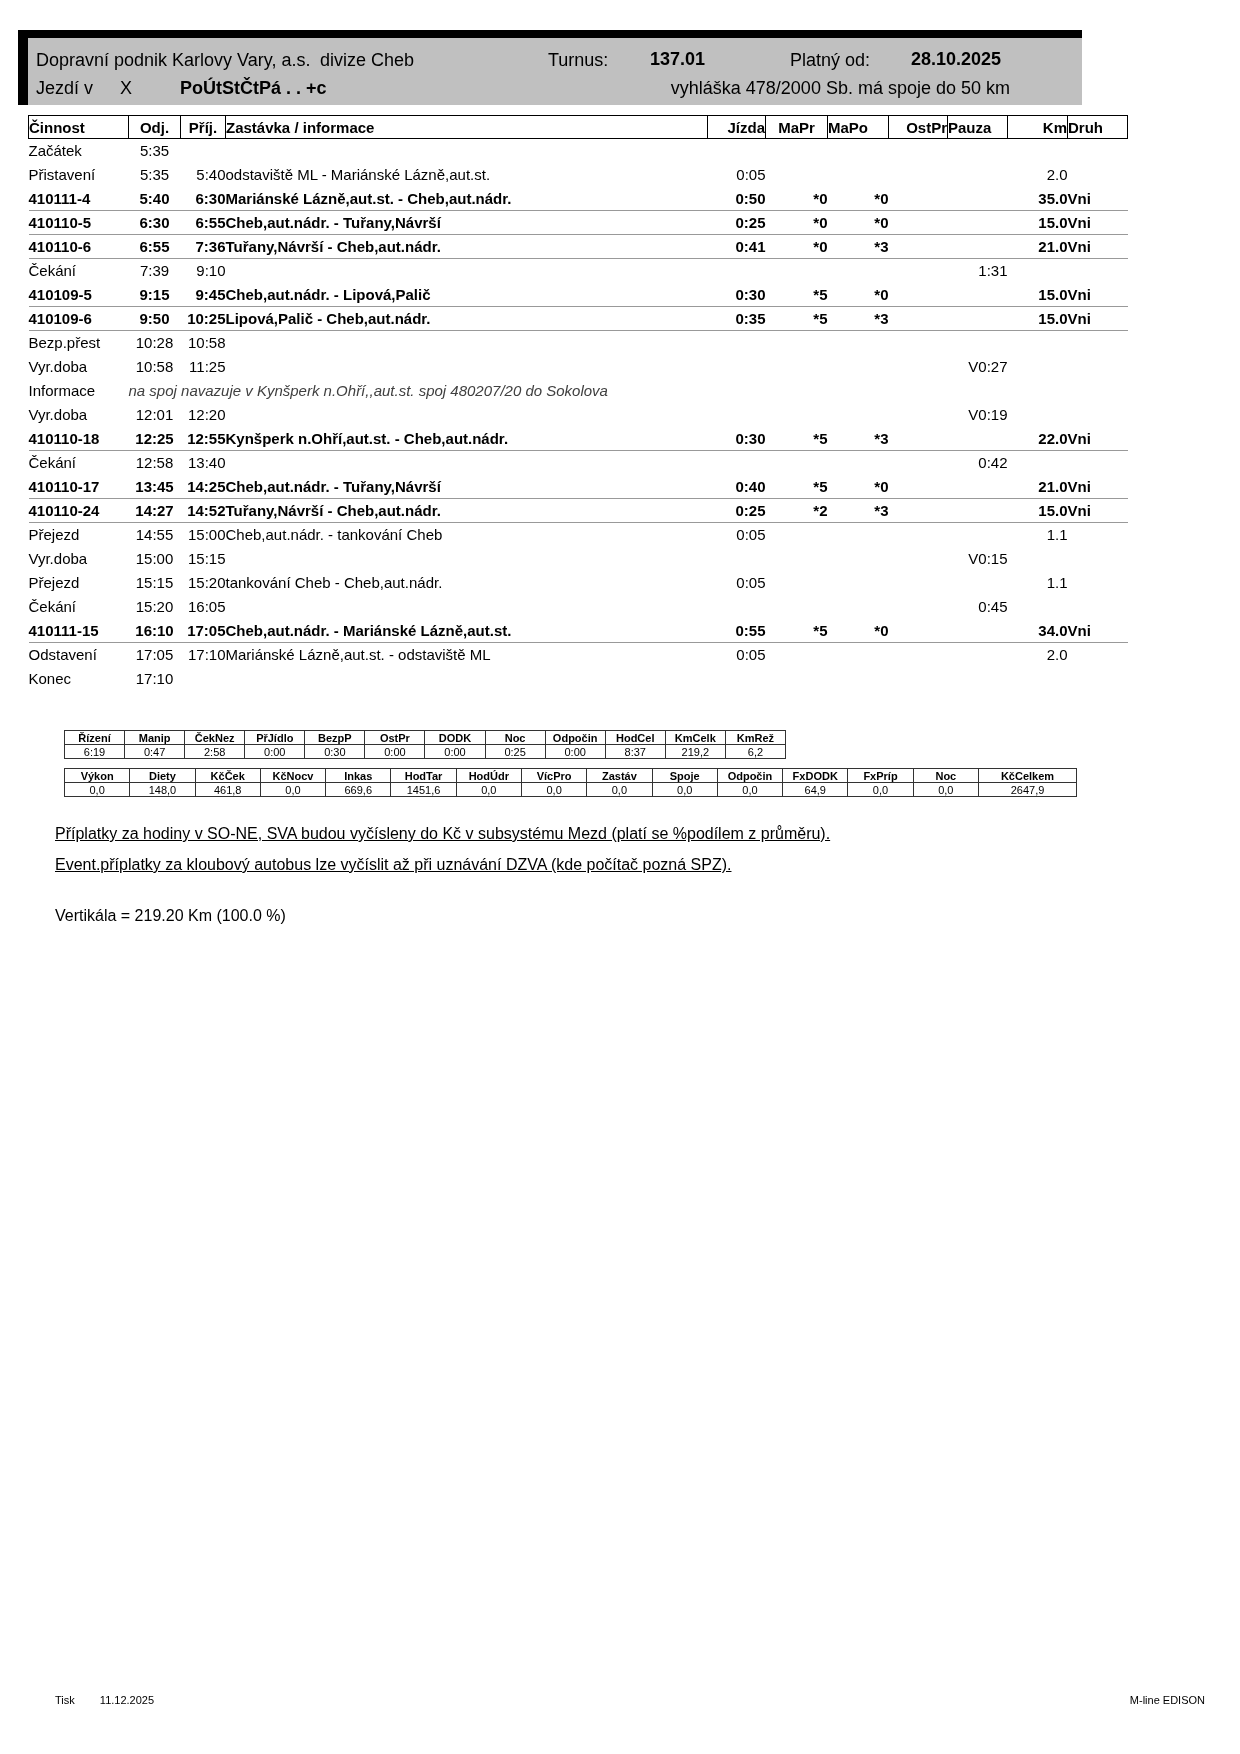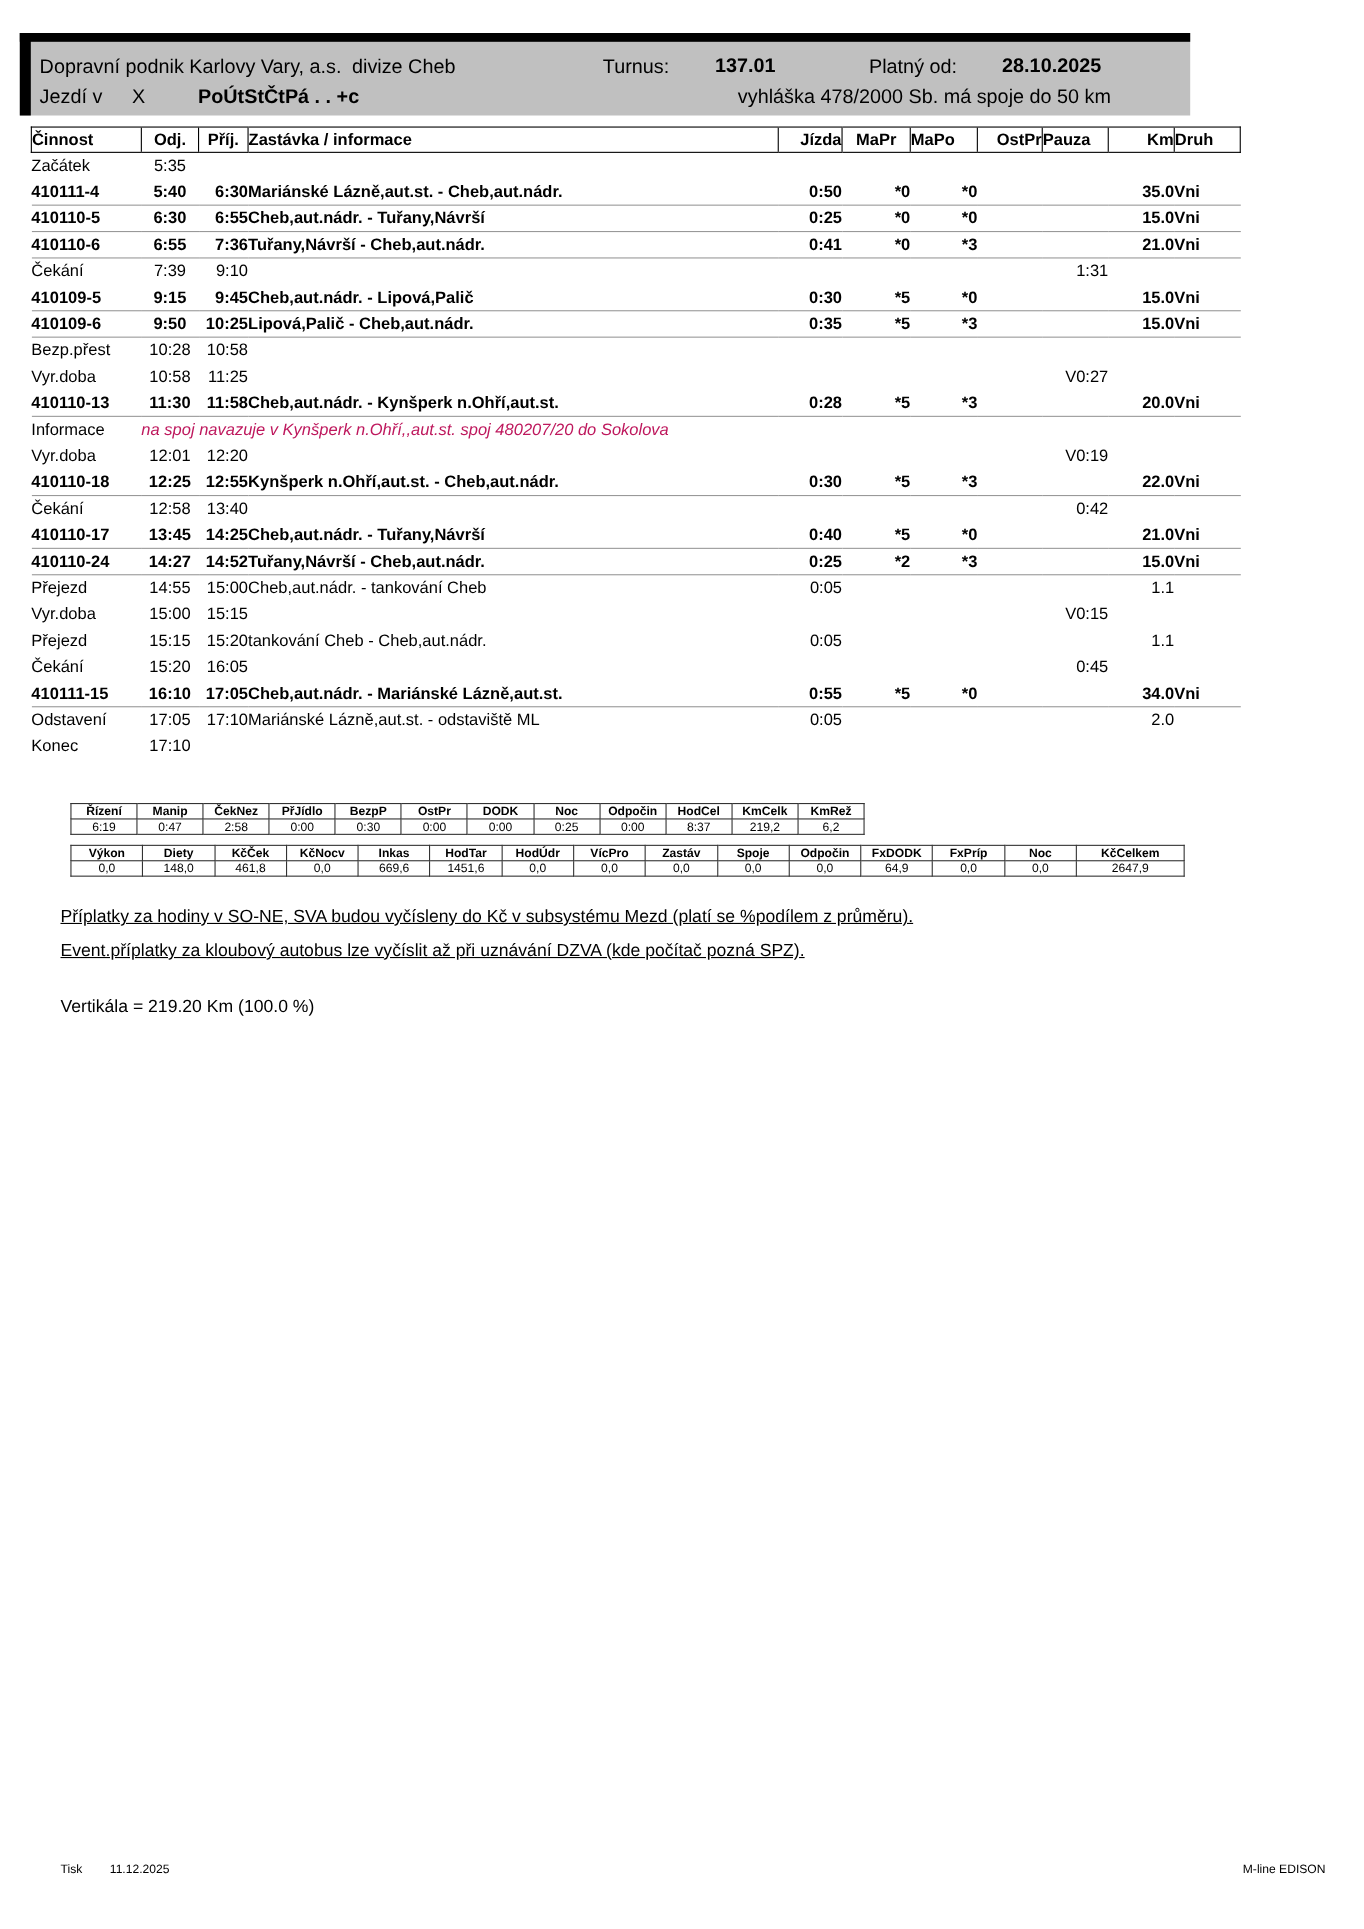--- a/index.html
+++ b/index.html
@@ -45,21 +45,21 @@
   td.c10{text-align:left;padding-left:10px;}
   th.c0{text-align:left;padding-left:2px;}
   th.c1,th.c2,th.c5{text-align:center;}
   th.c3{text-align:left;padding-left:7px;}
   th.c4{text-align:right;padding-right:3px;}
   th.c6{text-align:left;padding-left:4px;}
   th.c7{text-align:right;padding-right:4px;}
   th.c8{text-align:left;padding-left:4px;}
   th.c9{text-align:right;padding-right:6px;}
   th.c10{text-align:left;padding-left:8px;}
-  td.red-note{color:#be185d;font-style:italic;text-align:left;padding-left:7px;font-weight:normal;}
+  td.red-note{color:#404040;font-style:italic;text-align:left;padding-left:7px;font-weight:normal;}
 
   
   .sumtab{position:absolute;border-collapse:collapse;table-layout:fixed;font-size:11px;margin-left:36px;}
   .sumtab th,.sumtab td{border:1px solid #333;height:13px;text-align:center;
                         padding:0 2px;white-space:nowrap;overflow:hidden;}
   .sumtab th{font-weight:bold;}
   #sum1{left:28px;top:730px;width:722px;}
   #sum2{left:28px;top:768px;width:1013px;}
   #sum2 th:last-child{width:93px;}
 
@@ -127,20 +127,33 @@
           <td class="c2"></td>
           <td class="c3"></td>
           <td class="c4"></td>
           <td class="c5"></td>
           <td class="c6"></td>
           <td class="c7"></td>
           <td class="c8"></td>
           <td class="c9"></td>
           <td class="c10"></td>
         </tr>
+        <tr>
+          <td class="c0">Přistavení</td>
+          <td class="c1">5:35</td>
+          <td class="c2">5:40</td>
+          <td class="c3">odstaviště ML - Mariánské Lázně,aut.st.</td>
+          <td class="c4">0:05</td>
+          <td class="c5"></td>
+          <td class="c6"></td>
+          <td class="c7"></td>
+          <td class="c8"></td>
+          <td class="c9">2.0</td>
+          <td class="c10"></td>
+        </tr>
         <tr class="bold sep">
           <td class="c0">410111-4</td>
           <td class="c1">5:40</td>
           <td class="c2">6:30</td>
           <td class="c3">Mariánské Lázně,aut.st. - Cheb,aut.nádr.</td>
           <td class="c4">0:50</td>
           <td class="c5">*0</td>
           <td class="c6">*0</td>
           <td class="c7"></td>
           <td class="c8"></td>
@@ -230,33 +243,20 @@
           <td class="c1">10:58</td>
           <td class="c2">11:25</td>
           <td class="c3"></td>
           <td class="c4"></td>
           <td class="c5"></td>
           <td class="c6"></td>
           <td class="c7"></td>
           <td class="c8">V0:27</td>
           <td class="c9"></td>
           <td class="c10"></td>
-        </tr>
-        <tr class="bold sep">
-          <td class="c0">410110-13</td>
-          <td class="c1">11:30</td>
-          <td class="c2">11:58</td>
-          <td class="c3">Cheb,aut.nádr. - Kynšperk n.Ohří,aut.st.</td>
-          <td class="c4">0:28</td>
-          <td class="c5">*5</td>
-          <td class="c6">*3</td>
-          <td class="c7"></td>
-          <td class="c8"></td>
-          <td class="c9">20.0</td>
-          <td class="c10">Vni</td>
         </tr>
         <tr>
           <td class="c0">Informace</td>
           <td class="red-note" colspan="10">na spoj navazuje v Kynšperk n.Ohří,,aut.st. spoj 480207/20 do Sokolova</td>
         </tr>
         <tr>
           <td class="c0">Vyr.doba</td>
           <td class="c1">12:01</td>
           <td class="c2">12:20</td>
           <td class="c3"></td>

